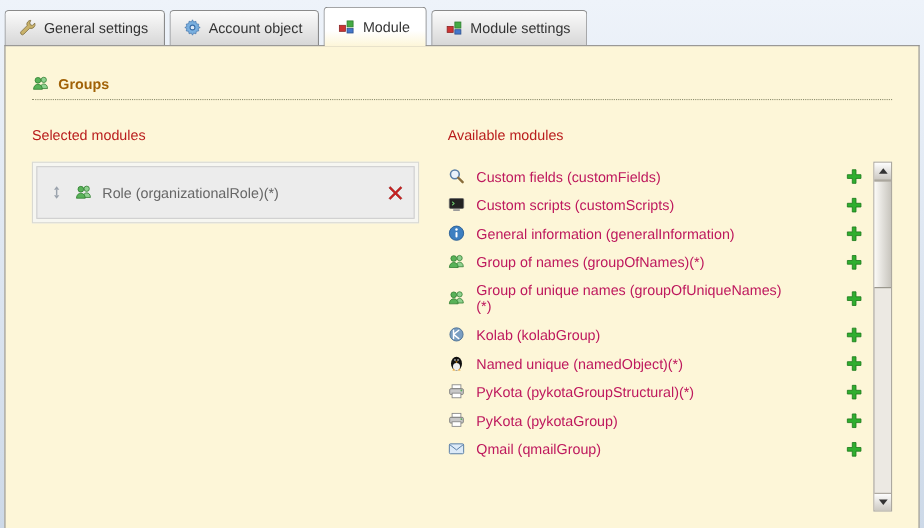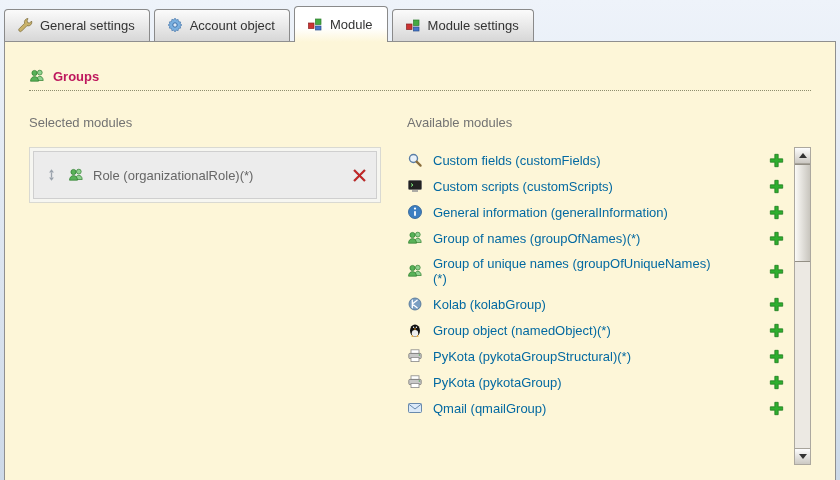--- a/index.html
+++ b/index.html
@@ -30,41 +30,41 @@
     padding-top:9px;padding-bottom:10px;margin-bottom:-1px;
   }
   .icon-slot{display:inline-flex;align-items:center;}
   .icon{display:inline-flex;width:16px;height:16px;align-items:center;justify-content:center;}
   .icon svg{display:block;}
 
   .section-head{
     margin:26px 24px 0 24px;padding-bottom:6px;
     border-bottom:1px dotted #8d8d6d;
     display:flex;align-items:flex-end;gap:8px;
-    font-size:13px;font-weight:bold;color:#be185d;
+    font-size:13px;font-weight:bold;color:#a16207;
   }
   .columns{display:flex;margin:24px 24px 0 24px;}
   .col-left{width:352px;flex:0 0 352px;}
   .col-right{margin-left:26px;flex:1;min-width:0;}
-  .col-heading{font-size:13px;color:#737373;margin:0 0 17px 0;font-weight:normal;}
+  .col-heading{font-size:13px;color:#b91c1c;margin:0 0 17px 0;font-weight:normal;}
 
   .selected-box{border:1px solid #d9d9d2;background:#f6f6f1;padding:3px;}
   .sel-row{
     display:flex;align-items:center;gap:9px;
     background:#ececec;border:1px solid #cfcfcf;
     height:48px;padding:0 9px;box-sizing:border-box;
   }
   .sel-label{flex:1;font-size:13px;color:#666;}
   .drag{cursor:grab;}
   .del-btn{cursor:pointer;display:inline-flex;}
 
   .avail-wrap{display:flex;height:318px;}
   .avail-list{flex:1;overflow:hidden;min-width:0;}
   .mod-row{display:flex;align-items:center;gap:10px;padding:5px 0;}
-  .mod-label{font-size:13px;color:#0369a1;line-height:15px;max-width:280px;}
+  .mod-label{font-size:13px;color:#be185d;line-height:15px;max-width:280px;}
   .plus-btn{margin-left:auto;margin-right:10px;cursor:pointer;display:inline-flex;}
 
   .scrollbar{
     width:17px;flex:0 0 17px;display:flex;flex-direction:column;
     background:#ece9e3;border:1px solid #aca89f;box-sizing:border-box;
   }
   .scroll-btn{
     height:15px;flex:0 0 15px;
     background:linear-gradient(#fdfdfd,#ccc9c3);
     display:flex;align-items:center;justify-content:center;cursor:pointer;
@@ -307,21 +307,21 @@
                     <ellipse cx="8" cy="8.6" rx="5" ry="6.2" fill="#111"></ellipse>
                     <ellipse cx="8" cy="11.3" rx="3.2" ry="3.3" fill="#eee"></ellipse>
                     <circle cx="6.6" cy="5.2" r="0.7" fill="#fff"></circle>
                     <circle cx="9.4" cy="5.2" r="0.7" fill="#fff"></circle>
                     <path d="M6.8 6.6h2.4L8 8z" fill="#f0a020"></path>
                     <path d="M4.3 14.8h2.4l-1.2-1.8z" fill="#f0a020"></path>
                     <path d="M9.3 14.8h2.4l-1.2-1.8z" fill="#f0a020"></path>
                   </svg>
                 </span>
               </span>
-    <span class="mod-label">Group object (namedObject)(*)</span>
+    <span class="mod-label">Named unique (namedObject)(*)</span>
     <span class="plus-btn">
                 <span class="icon">
                   <svg viewBox="0 0 16 16" width="15" height="15">
                     <path d="M6.2 1.4h3.6v4.8h4.8v3.6H9.8v4.8H6.2V9.8H1.4V6.2h4.8z" fill="#2fae2f" stroke="#1c7a1c" stroke-width="0.8"></path>
                   </svg>
                 </span>
               </span>
   </div>
             <div class="mod-row">
     <span class="row-icon icon-slot">

